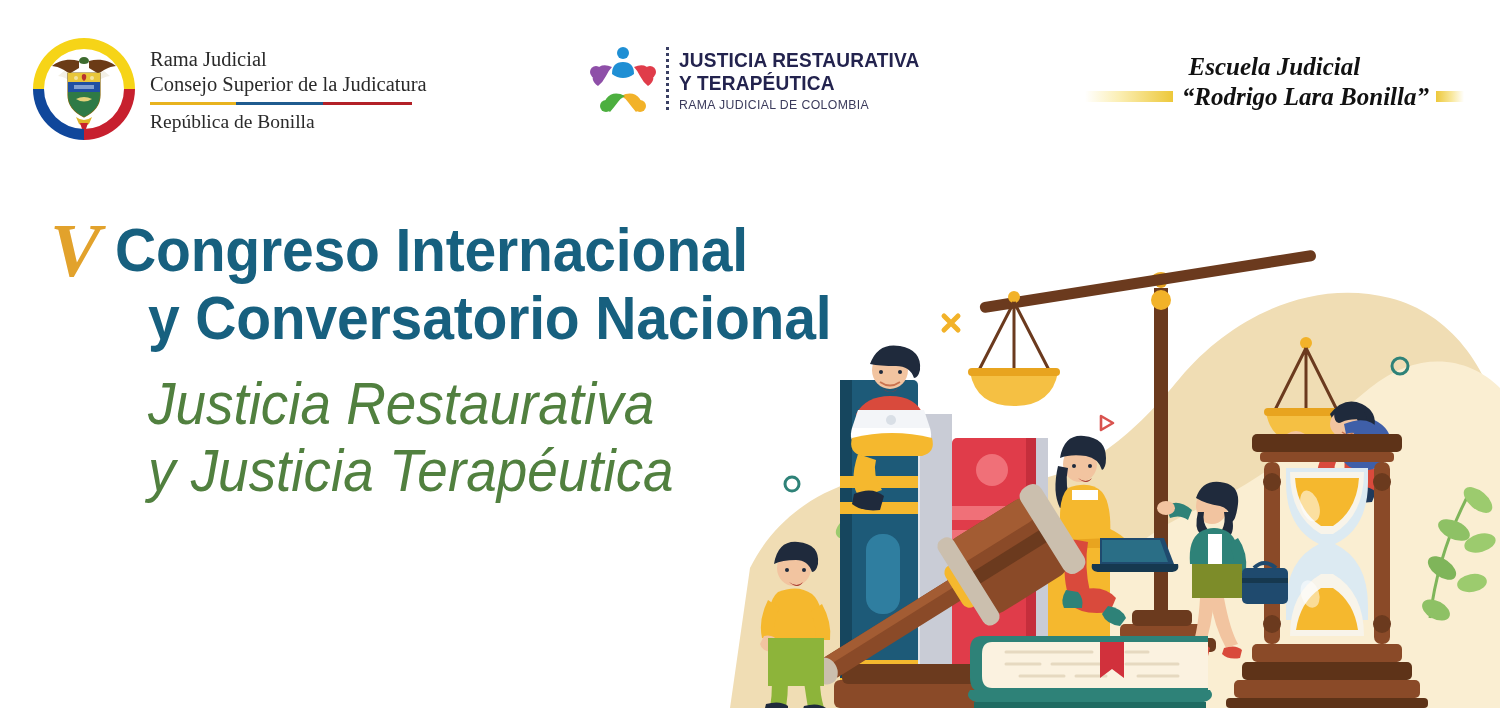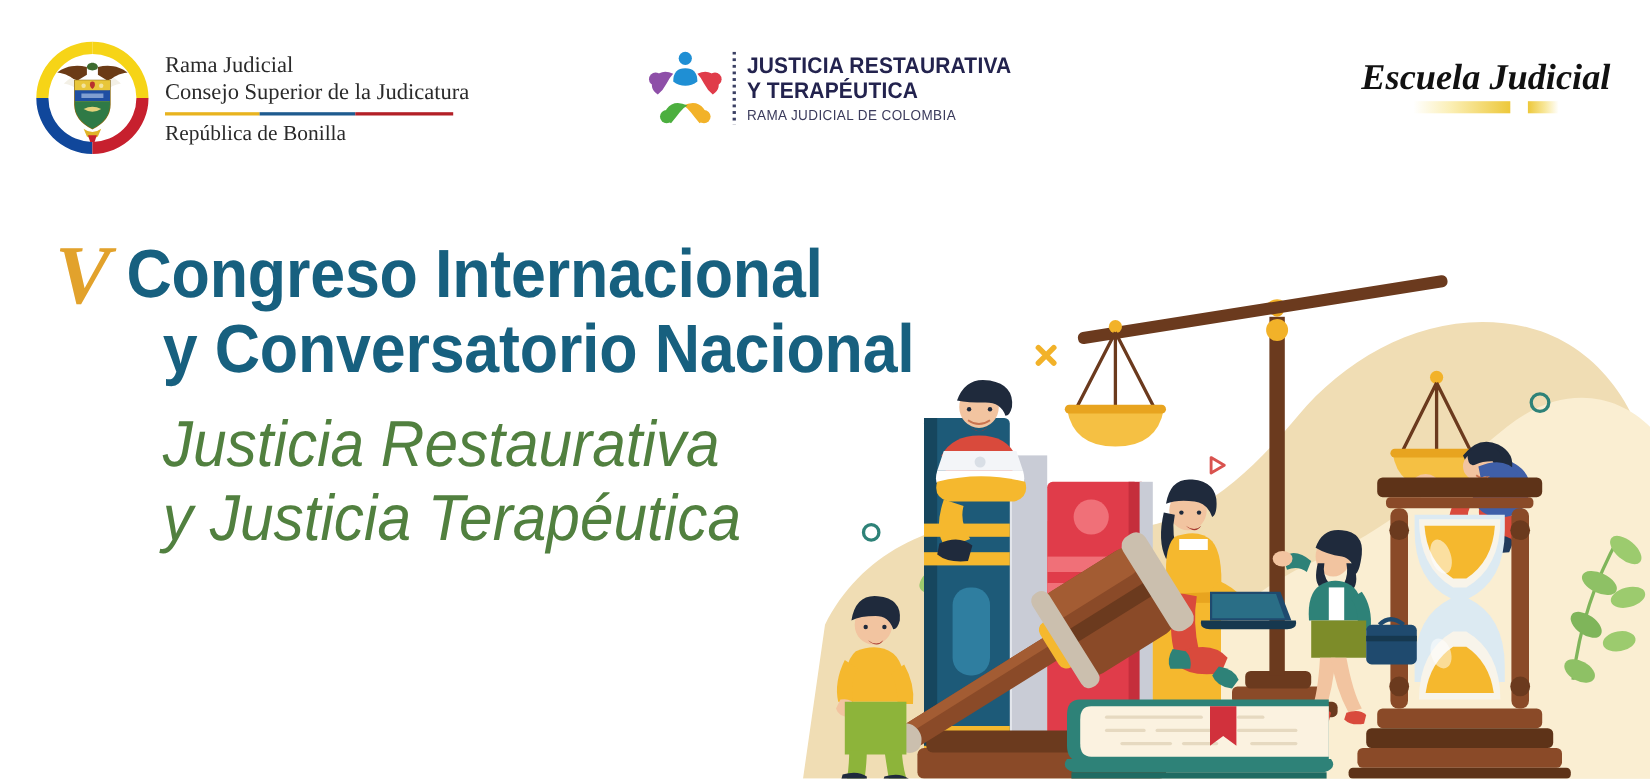--- a/index.html
+++ b/index.html
@@ -51,21 +51,21 @@
     font-family:"Liberation Sans Narrow","Liberation Sans",sans-serif;
     font-size:13.2px; letter-spacing:.4px; color:#3b3b5c;
     margin-top:3px; white-space:nowrap;
     transform:scaleX(.93); transform-origin:left center;
   }
 
   
   .logo-ejrlb { position:absolute; right:36px; top:52px; text-align:center; }
   .ej-l1 {
     font-family:"Liberation Serif", serif; font-style:italic; font-weight:bold;
-    font-size:33px; color:#111; line-height:1.18; white-space:nowrap;
+    font-size:25px; color:#111; line-height:1.18; white-space:nowrap;
   }
   .ej-row { position:relative; display:flex; align-items:center; justify-content:center; margin-top:1px; }
   .ej-bar-l {
     width:88px; height:11px; margin-right:9px; flex:none;
     background:linear-gradient(to right,#ffffff 0%,#fbefb6 38%,#edc83a 100%);
   }
   .ej-bar-r {
     width:28px; height:11px; margin-left:7px; flex:none;
     background:linear-gradient(to right,#edc83a 0%,#f8e79a 55%,#ffffff 100%);
   }
@@ -173,20 +173,21 @@
       <div class="jrt-l1">JUSTICIA RESTAURATIVA</div>
       <div class="jrt-l2">Y TERAPÉUTICA</div>
       <div class="jrt-l3">RAMA JUDICIAL DE COLOMBIA</div>
     </div>
   </div>
 
   <div class="logo-ejrlb">
     <div class="ej-l1">Escuela Judicial</div>
     <div class="ej-row">
       <span class="ej-bar-l"></span>
+      <span class="ej-l2">“Rodrigo Lara Bonilla”</span>
       <span class="ej-bar-r"></span>
     </div>
   </div>
 </div>
 
 <div class="title-block">
   <div class="title-row">
     <div class="roman-v">V</div>
     <div class="t-line">Congreso Internacional</div>
   </div>

